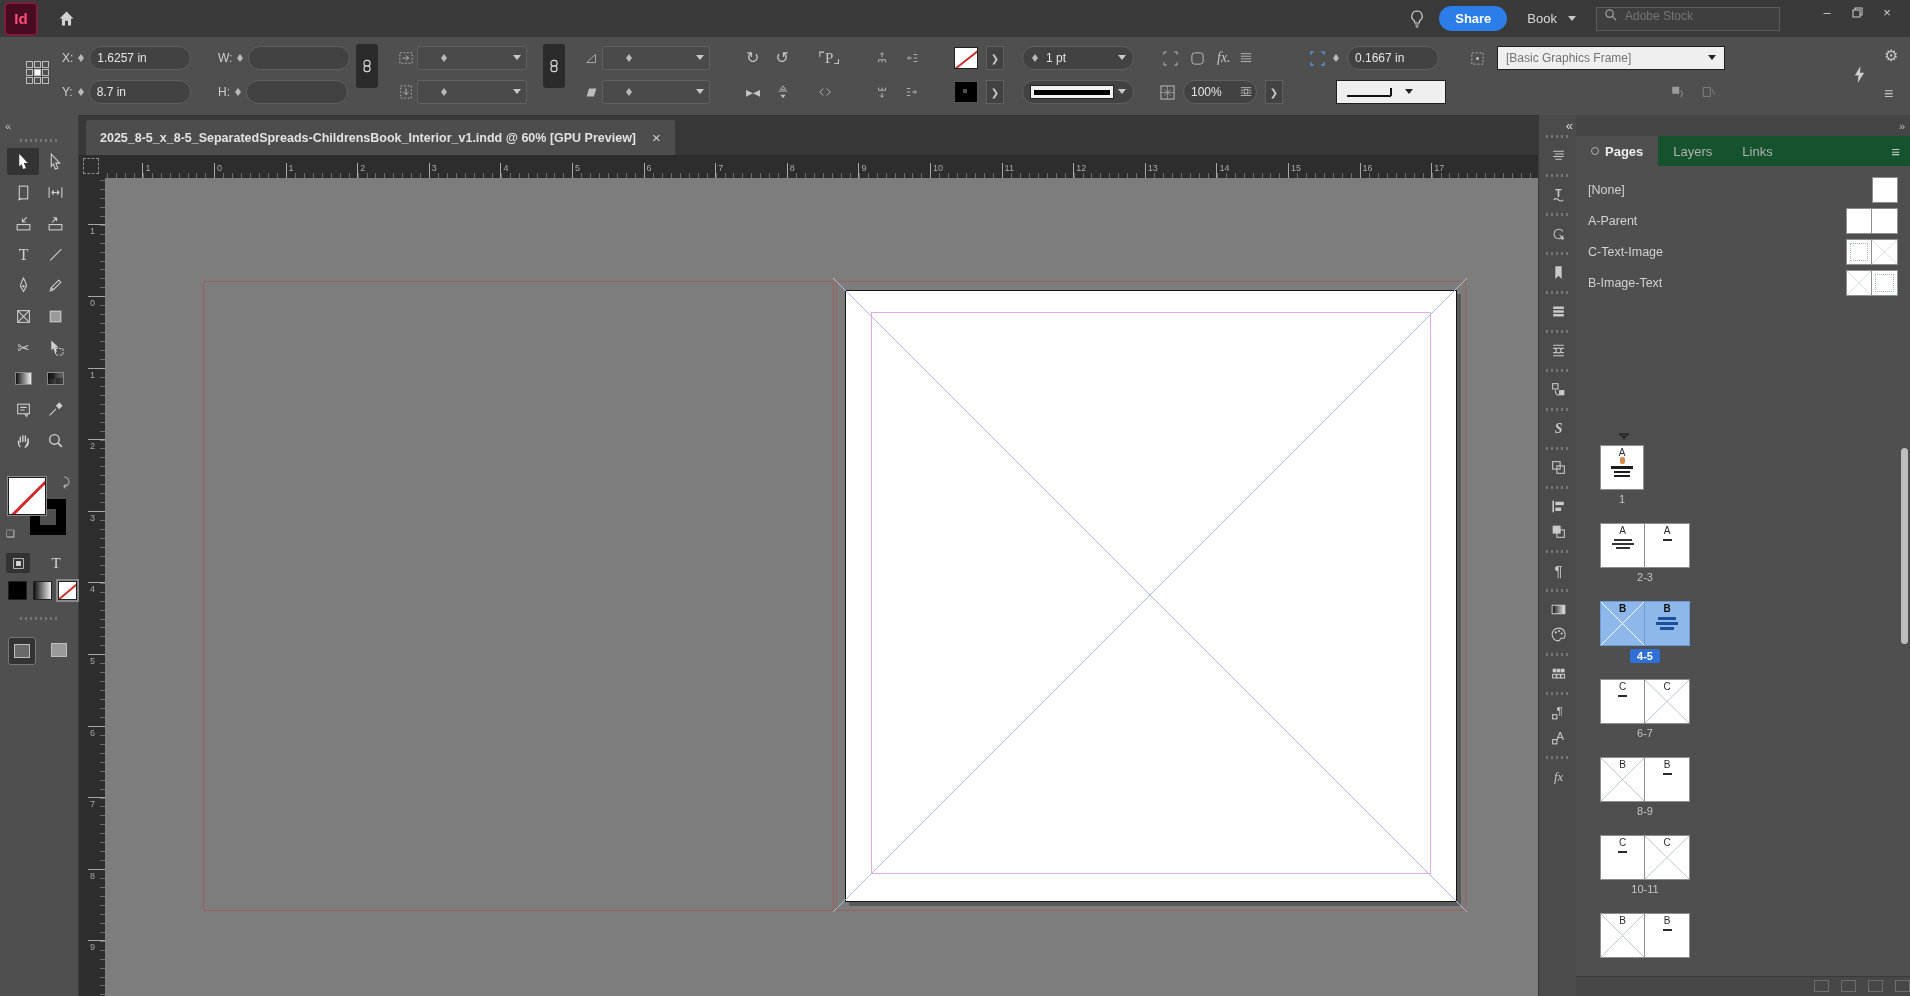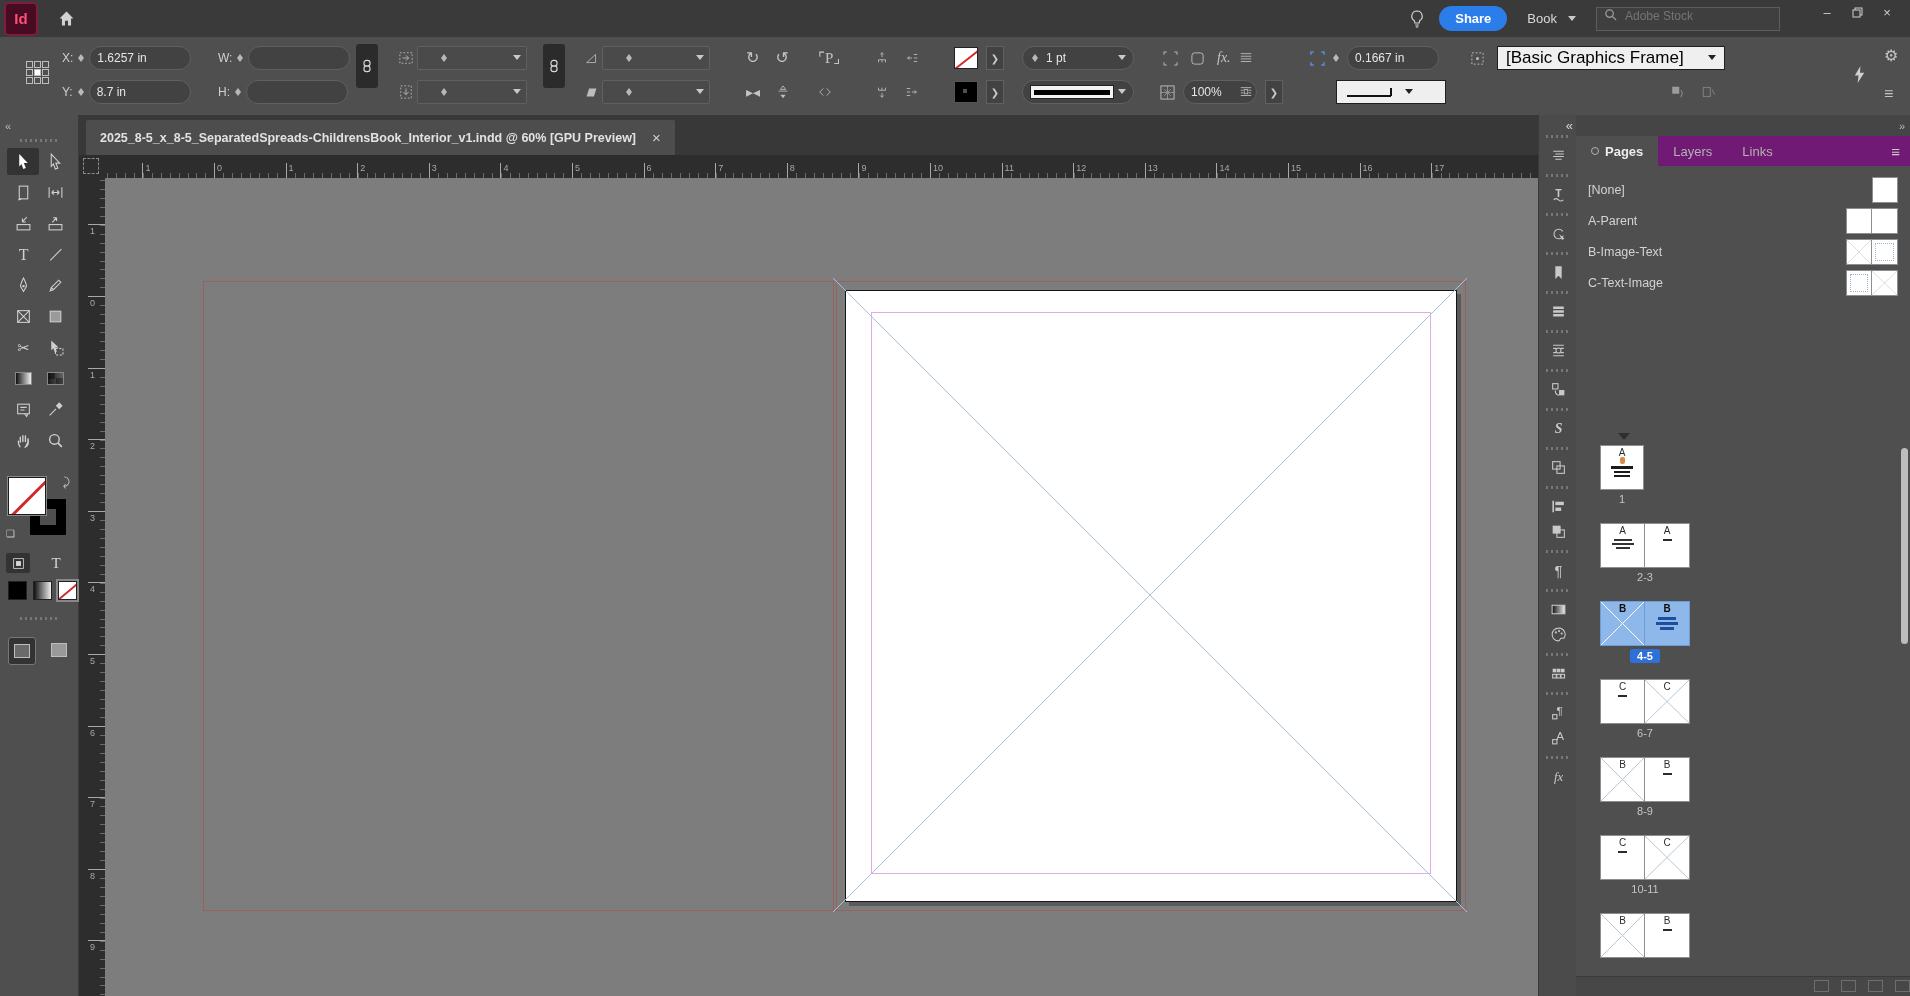--- a/index.html
+++ b/index.html
@@ -35,21 +35,21 @@
   .clabel{font-size:12px;color:#cfcfcf}
   .cfield{height:22px;background:#424242;border:1px solid #606060;border-radius:12px;color:#e6e6e6;
           font-size:12px;display:flex;align-items:center;padding:0 7px}
   .spin{width:10px;height:20px;display:flex;flex-direction:column;align-items:center;justify-content:center;gap:2px}
   .tri-u{width:0;height:0;border:3.5px solid transparent;border-bottom:4px solid #b9b9b9;margin-bottom:-1px}
   .tri-d{width:0;height:0;border:3.5px solid transparent;border-top:4px solid #b9b9b9;margin-top:-1px}
   .chev{width:0;height:0;border:4px solid transparent;border-top:5px solid #c9c9c9;margin:3px 0 0 4px}
   .chev.dark{border-top-color:#222}
   .cdd{height:22px;min-width:90px;background:#4a4a4a;border:1px solid #606060;border-radius:2px;
        display:flex;align-items:center;justify-content:flex-end;padding:0 5px}
-  .wdd{height:22px;background:#efefef;border:1px solid #1f1f1f;color:#000000;font-size:17px;
+  .wdd{height:22px;background:#efefef;border:1px solid #1f1f1f;color:#737373;font-size:12px;
        display:flex;align-items:center;padding:0 8px}
   .cicon{color:#c4c4c4;font-size:14px;line-height:1;display:flex;align-items:center;justify-content:center}
   .darkbox{background:#2b2b2b;border-radius:3px;display:flex;align-items:center;justify-content:center}
   .proxy{display:grid;grid-template-columns:repeat(3,7px);grid-template-rows:repeat(3,7px);gap:1px}
   .proxy i{border:1px solid #bdbdbd;background:transparent}
   .proxy i.on{background:#fff}
   .swatch-none{width:22px;height:20px;background:#fff;border:1px solid #222;position:relative;overflow:hidden}
   .swatch-none::after{content:"";position:absolute;left:-4px;top:9px;width:36px;height:2px;background:#cf2a2a;transform:rotate(-38deg)}
   .swatch-black{width:22px;height:20px;background:#000;border:1px solid #555;position:relative}
   .swatch-black::after{content:"";position:absolute;left:8px;top:7px;width:4px;height:4px;background:#4f4f4f}
@@ -126,21 +126,21 @@
         border-left:1px solid #3a3a3a;border-right:1px solid #3a3a3a}
   .dock-head{height:20px;display:flex;justify-content:flex-end;align-items:center;padding-right:4px}
   .dock-group{margin-bottom:7px}
   .dock-group .grip{width:24px;margin-bottom:5px}
   .dock-icon{width:28px;height:24px;margin:1px auto;display:flex;align-items:center;justify-content:center;color:#c9c9c9}
 
   
   .pagespanel{position:absolute;left:1576px;top:115px;width:334px;height:881px;background:#4f4f4f;overflow:hidden}
   .pp-head{height:21px;background:#454545;display:flex;justify-content:flex-end;align-items:center;
            padding-right:6px;color:#bdbdbd;font-size:11px;letter-spacing:-1px}
-  .pp-tabs{height:30px;background:#701a75;display:flex;align-items:stretch}
+  .pp-tabs{height:30px;background:#14532d;display:flex;align-items:stretch}
   .ptab{padding:0 15px;display:flex;align-items:center;gap:6px;font-size:13px;color:#b2b2b2}
   .ptab.active{background:#4f4f4f;color:#ececec;font-weight:bold}
   .ptab .dot{width:6px;height:6px;border:1px solid #b2b2b2;border-radius:50%}
   .pp-menu{margin-left:auto;align-self:center;padding-right:10px;color:#c9c9c9;font-size:15px}
   .parents{padding-top:8px}
   .parent-row{height:31px;display:flex;align-items:center;padding:0 12px}
   .parent-name{font-size:12.5px;color:#d2d2d2}
   .parent-thumbs{margin-left:auto;display:flex}
   .pthumb{width:26px;height:26px;background:#fff;border:1px solid #8e8e8e;position:relative;box-sizing:border-box}
   .pthumb + .pthumb{border-left:none}
@@ -915,43 +915,43 @@
           </div>
         </div>
         <div class="parent-row">
           <span class="parent-name">A-Parent</span>
           <div class="parent-thumbs">
             <div class="pthumb"></div>
             <div class="pthumb"></div>
           </div>
         </div>
         <div class="parent-row">
-          <span class="parent-name">B-Image-Text</span>
-          <div class="parent-thumbs">
-            <div class="pthumb">
-              <svg class="pgx" width="100%" height="100%" viewBox="0 0 44 44" preserveAspectRatio="none">
-                <line x1="0" y1="0" x2="44" y2="44" stroke="#b8c6d4" stroke-width="1"></line>
-                <line x1="44" y1="0" x2="0" y2="44" stroke="#b8c6d4" stroke-width="1"></line>
-              </svg>
-            </div>
-            <div class="pthumb dotted"></div>
-          </div>
-        </div>
-        <div class="parent-row">
           <span class="parent-name">C-Text-Image</span>
           <div class="parent-thumbs">
             <div class="pthumb dotted"></div>
             <div class="pthumb">
               <svg class="pgx" width="100%" height="100%" viewBox="0 0 44 44" preserveAspectRatio="none">
                 <line x1="0" y1="0" x2="44" y2="44" stroke="#b8c6d4" stroke-width="1"></line>
                 <line x1="44" y1="0" x2="0" y2="44" stroke="#b8c6d4" stroke-width="1"></line>
               </svg>
             </div>
           </div>
         </div>
+        <div class="parent-row">
+          <span class="parent-name">B-Image-Text</span>
+          <div class="parent-thumbs">
+            <div class="pthumb">
+              <svg class="pgx" width="100%" height="100%" viewBox="0 0 44 44" preserveAspectRatio="none">
+                <line x1="0" y1="0" x2="44" y2="44" stroke="#b8c6d4" stroke-width="1"></line>
+                <line x1="44" y1="0" x2="0" y2="44" stroke="#b8c6d4" stroke-width="1"></line>
+              </svg>
+            </div>
+            <div class="pthumb dotted"></div>
+          </div>
+        </div>
       </div>
     <div class="pages-marker"></div>
     <div class="pages-list">
         <div class="spread-wrap single-wrap">
           <div class="spread single">
             <div class="pgthumb">
               <span class="pgletter">A</span>
               <span class="titleart">
                 <span class="fig"></span>
                 <span class="t1"></span>

